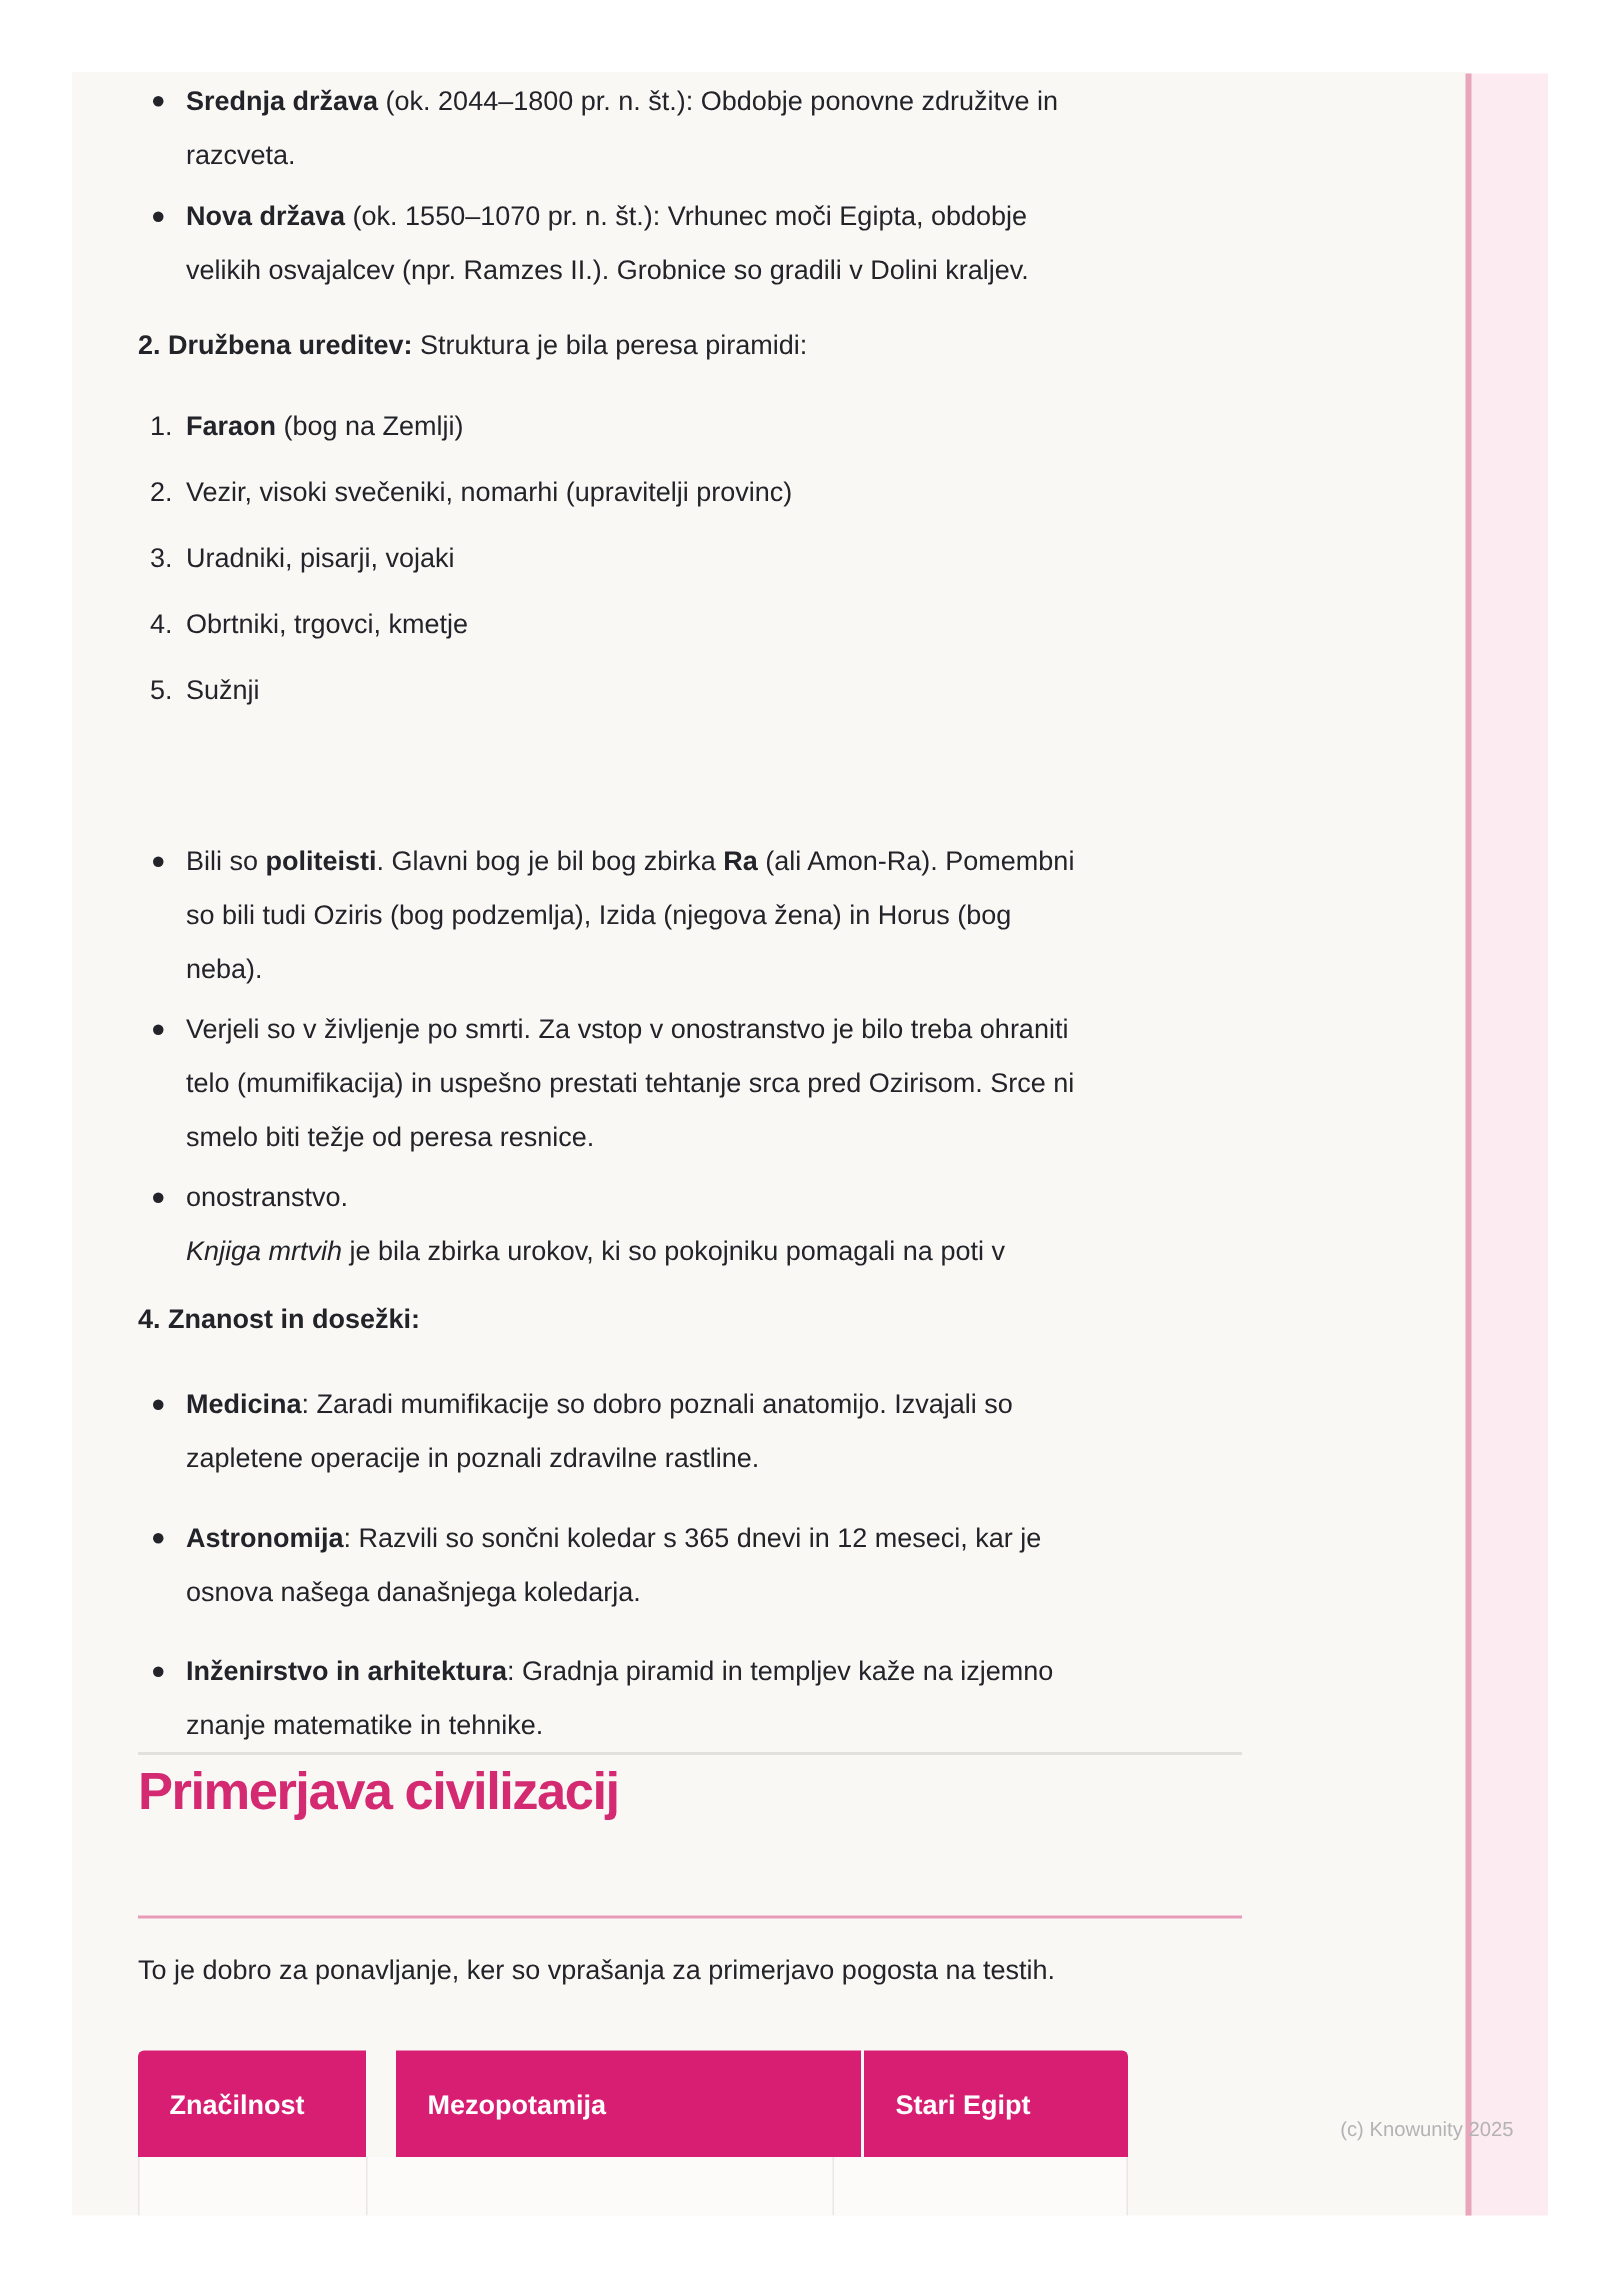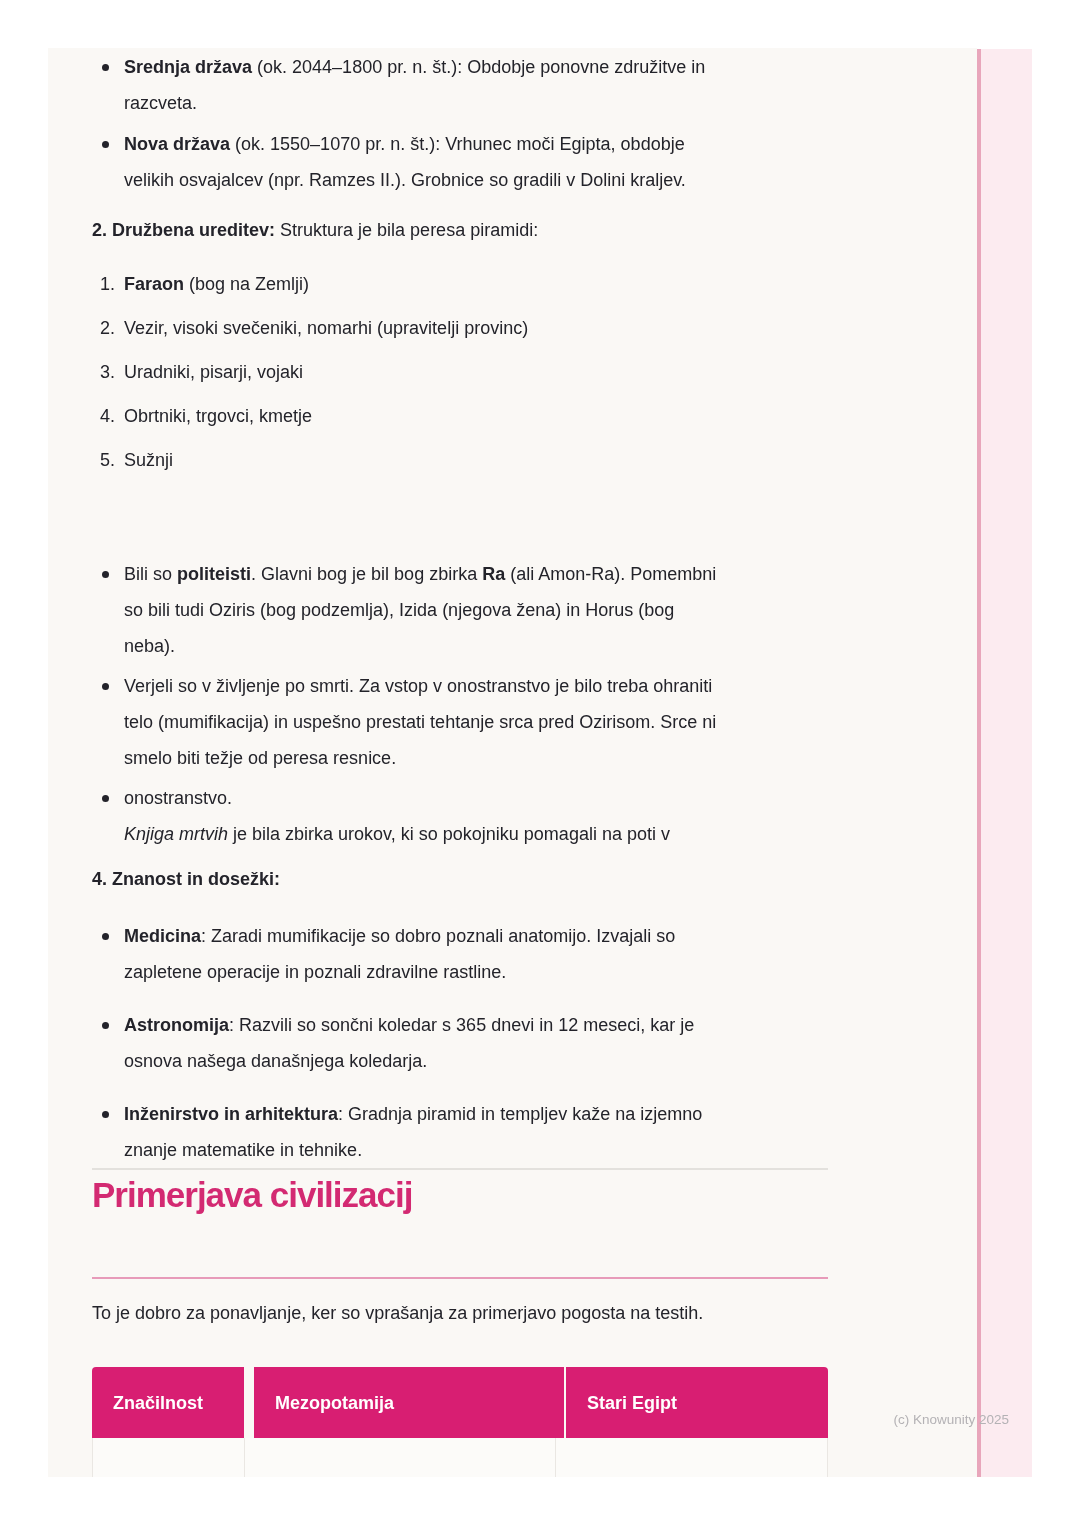--- a/index.html
+++ b/index.html
@@ -43,28 +43,28 @@
 
   .divider{top:1120px;height:2px;background:#e3e1dd;}
   .h2{
     top:1126px;margin:0;font-size:35px;line-height:42px;font-weight:bold;
     letter-spacing:-1px;color:#d32a72;
   }
   .h2line{top:1229px;height:2px;background:#e79bb9;}
   .intro{top:1247px;margin:0;}
 
   
-  .table{position:absolute;left:44px;top:1319px;width:736px;}
+  .table{position:absolute;left:44px;top:1319px;width:660px;}
   .thead{display:flex;height:71px;}
   .th{
     background:#d81e72;color:#ffffff;font-weight:bold;font-size:18px;
     display:flex;align-items:center;padding-left:21px;box-sizing:border-box;
   }
   .th-1{width:152px;border-radius:4px 0 0 0;}
-  .th-2{width:310px;margin-left:10px;}
+  .th-2{width:310px;margin-left:20px;}
   .th-3{flex:1;margin-left:2px;border-radius:0 4px 0 0;}
   .tbody{display:flex;height:39px;background:#fcfbf9;
     border-left:1px solid #eae7e3;border-right:1px solid #eae7e3;box-sizing:border-box;}
   .td{box-sizing:border-box;}
   .td-1{width:152px;border-right:1px solid #eae7e3;}
   .td-2{width:311px;border-right:1px solid #eae7e3;}
   .td-3{flex:1;}
 
   
   .strip{

